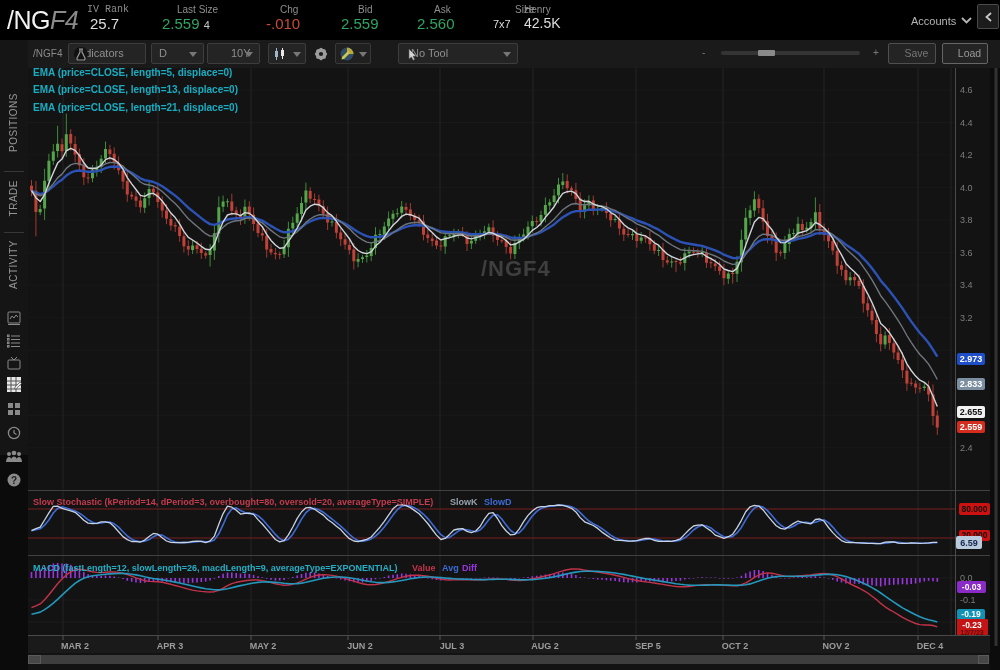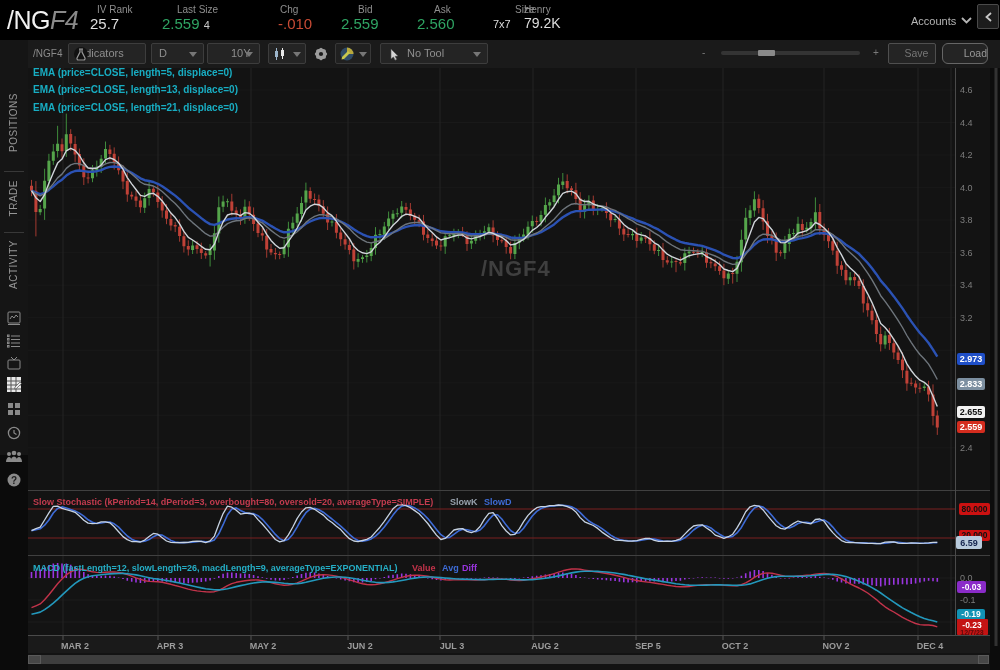--- a/index.html
+++ b/index.html
@@ -19,34 +19,34 @@
 #sidebar { position:absolute; left:0; top:40px; width:28px; height:630px; background:#151515; }
 .vtab { position:absolute; left:8px; color:#969696; font-size:10px; letter-spacing:0.5px;
   writing-mode:vertical-lr; transform:rotate(180deg); white-space:nowrap; }
 #chart { position:absolute; left:28px; top:68px; width:972px; height:602px; }
 </style>
 </head>
 <body>
 
 <div id="header">
   <span style="position:absolute;left:7px;top:6px;font-size:25px;font-weight:300;letter-spacing:-0.5px;color:#f2f2f2;">/NG<span style="color:#8a8a8a;font-style:italic;">F4</span></span>
-  <span class="hlabel" style="left:97px;">IV Rank</span>
+  <span class="hlabel" style="left:87px;font-family:Liberation Mono, monospace;">IV Rank</span>
   <span class="hval" style="left:90px;">25.7</span>
   <span class="hlabel" style="left:177px;">Last Size</span>
   <span class="hval green" style="left:162px;">2.559 <span style="color:#c8c8c8;font-size:11px;">4</span></span>
   <span class="hlabel" style="left:280px;">Chg</span>
-  <span class="hval red" style="left:278px;">-.010</span>
+  <span class="hval red" style="left:266px;">-.010</span>
   <span class="hlabel" style="left:358px;">Bid</span>
   <span class="hval green" style="left:341px;">2.559</span>
   <span class="hlabel" style="left:434px;">Ask</span>
   <span class="hval green" style="left:417px;">2.560</span>
   <span class="hlabel" style="left:515px;">Size</span>
   <span class="hval" style="left:493px;font-size:11px;top:18px;">7x7</span>
   <span class="hlabel" style="left:524px;">Henry</span>
-  <span class="hval" style="left:524px;font-size:14px;">79.2K</span>
+  <span class="hval" style="left:524px;font-size:14px;">42.5K</span>
   <span style="position:absolute;left:911px;top:15px;font-size:11px;color:#b5b5b5;">Accounts</span>
   <svg class="abs" style="left:961px;top:17px;" width="11" height="7">
       <polyline points="1,1 5.5,5.5 10,1" fill="none" stroke="#b5b5b5" stroke-width="1.8"></polyline>
     </svg>
   <div class="abs" style="left:977px;top:4px;width:22px;height:25px;background:#1c1c1c;border:1px solid #4a4a4a;border-radius:2px;">
     <svg style="position:absolute;left:7px;top:7px;" width="7" height="10">
         <polyline points="6,1 1.5,5 6,9" fill="none" stroke="#c8c8c8" stroke-width="1.8"></polyline>
       </svg>
   </div>
 </div>
@@ -78,33 +78,33 @@
     <circle cx="8" cy="8" r="2.1" fill="#1a1a1a"></circle>
   </svg>
   <div class="tbtn" style="left:307px;width:36px;border-color:#383838;background:#202020;">
     <svg style="position:absolute;left:3px;top:2px;" width="16" height="16">
       <circle cx="8" cy="8" r="6.5" fill="#2f4b66"></circle>
       <path d="M8 1.5a6.5 6.5 0 016.5 6.5l-6.5 0z" fill="#b9a93c"></path>
       <path d="M3 11l6-6 2 2-6 6-2.5.5z" fill="#c8c84e"></path>
     </svg>
     <span class="caret" style="position:absolute;right:3px;top:8px;"></span>
   </div>
-  <div class="tbtn" style="left:352px;width:108px;padding-left:26px;">No Tool
+  <div class="tbtn" style="left:370px;width:120px;padding-left:12px;">No Tool
     <svg style="position:absolute;left:9px;top:4px;" width="10" height="13">
         <path d="M1 1l7 7-2.9.3 1.6 3-1.6.9-1.6-3.2L1 10.8z" fill="#d5d5d5" stroke="#555" stroke-width="0.6"></path>
       </svg>
     <span class="caret" style="position:absolute;right:6px;top:8px;"></span>
   </div>
   <span style="position:absolute;left:674px;top:7px;color:#7a7a7a;font-size:10px;">-</span>
   <div style="position:absolute;left:693px;top:11px;width:139px;height:4px;background:#343434;border-radius:2px;">
     <div style="position:absolute;left:37px;top:-1px;width:17px;height:6px;background:#8a8a8a;border-radius:1px;"></div>
   </div>
   <span style="position:absolute;left:845px;top:7px;color:#7a7a7a;font-size:10px;">+</span>
   <div class="tbtn" style="left:860px;width:48px;text-align:center;color:#767676;border-color:#4f4f4f;font-size:10.5px;">Save</div>
-  <div class="tbtn" style="left:914px;width:46px;text-align:right;color:#989898;border-color:#666;font-size:10.5px;border-radius:6px;">Load</div>
+  <div class="tbtn" style="left:914px;width:46px;text-align:center;color:#989898;border-color:#666;font-size:10.5px;">Load</div>
 </div>
 
 <div id="sidebar">
   <div style="position:absolute;left:0;top:415px;width:28px;height:215px;background:#0b0b0b;"></div>
   <div class="vtab" style="top:53px;">POSITIONS</div>
   <div style="position:absolute;left:4px;top:131px;width:20px;height:1px;background:#383838;"></div>
   <div class="vtab" style="top:140px;">TRADE</div>
   <div style="position:absolute;left:4px;top:192px;width:20px;height:1px;background:#383838;"></div>
   <div class="vtab" style="top:200px;">ACTIVITY</div>
   <svg class="abs" style="left:7px;top:271px;" width="14" height="15">

